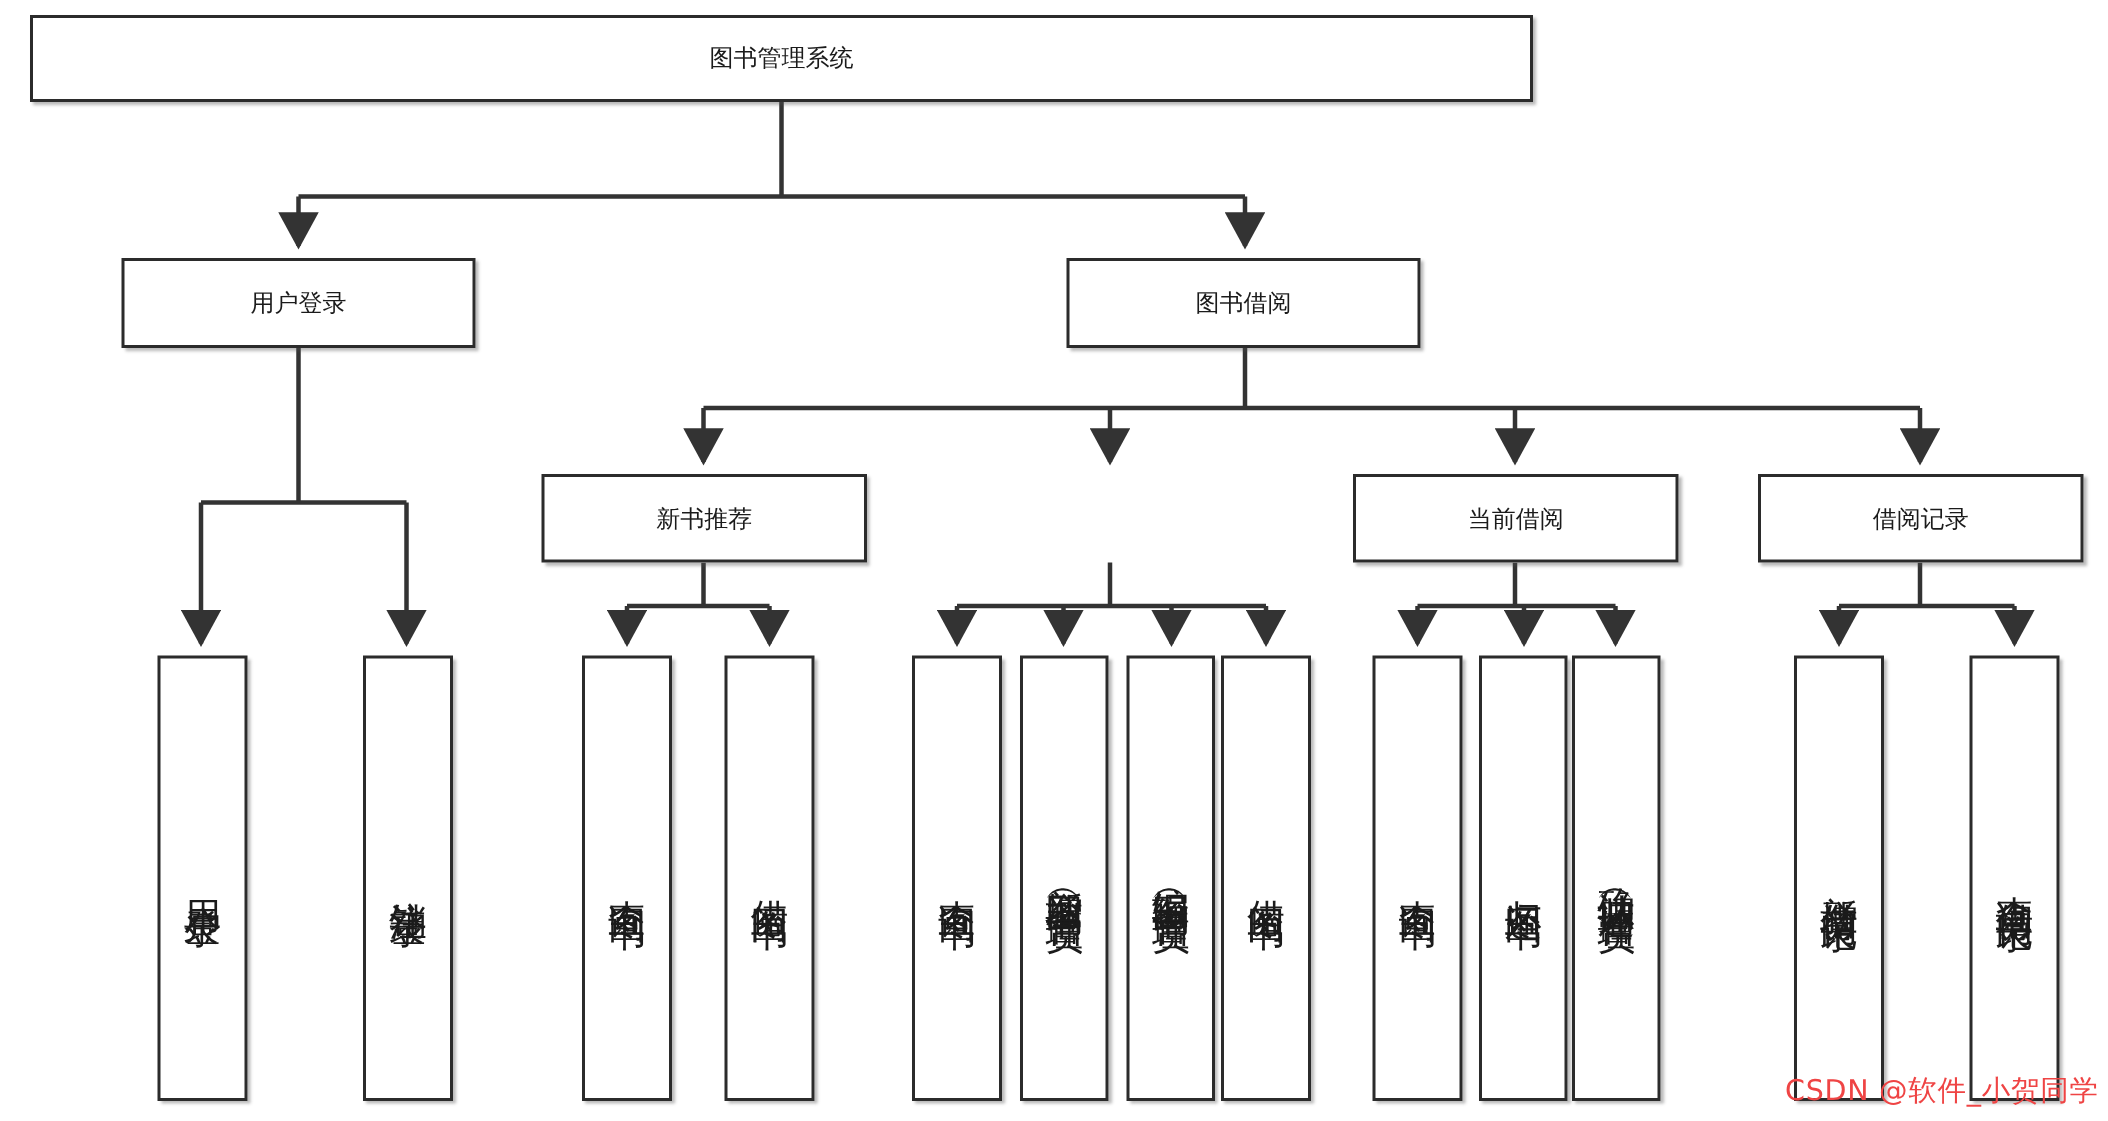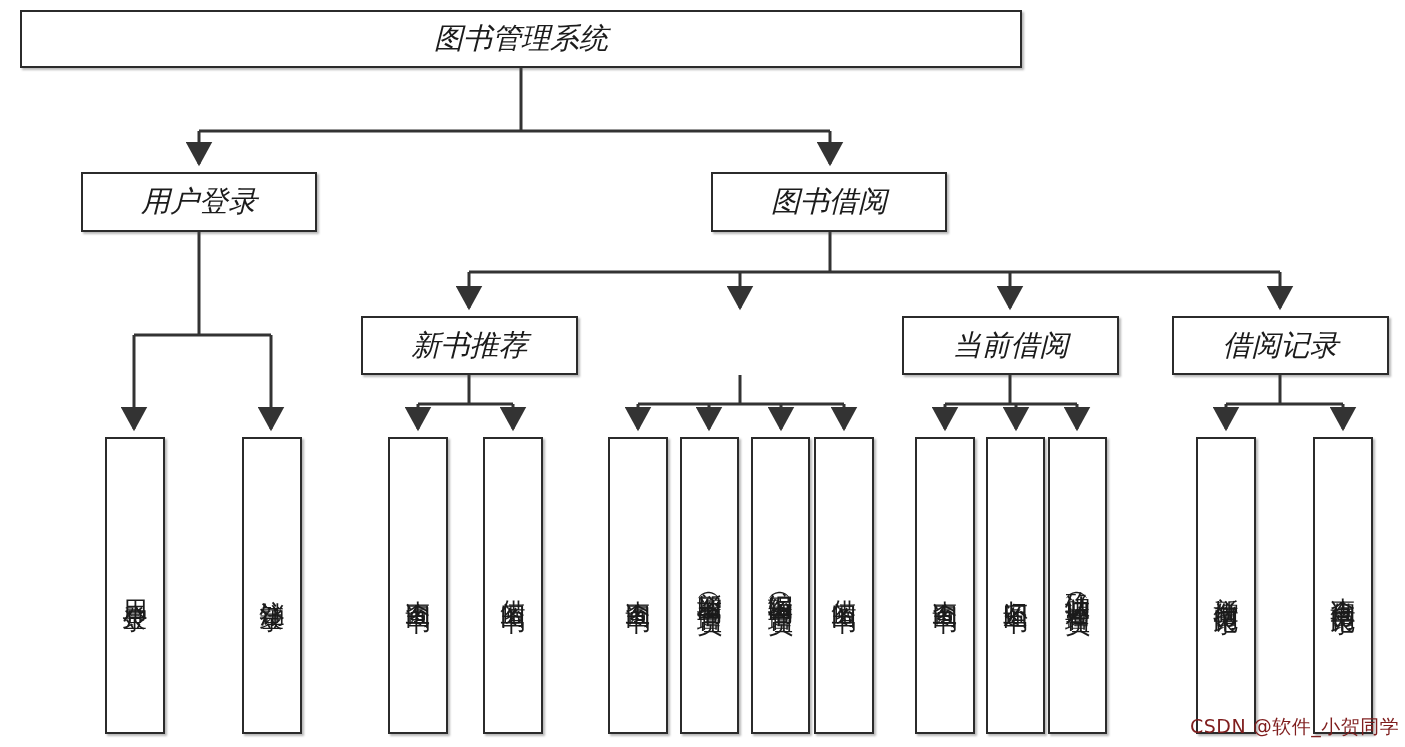--- a/index.html
+++ b/index.html
@@ -35,40 +35,39 @@
     justify-content: center;
     color: #1b1b1b;
   }
   .node-label {
     display: block;
     text-align: center;
     line-height: 1.08;
     white-space: nowrap;
   }
   .node.h .node-label {
-    font-size: 29px;
-    font-style: italic;
+    font-size: 16px;
   }
   .node.v {
     align-items: center;
     justify-content: center;
   }
   .node.v .node-label {
     writing-mode: vertical-rl;
     text-orientation: upright;
     font-size: 25px;
     letter-spacing: 3px;
     line-height: 1;
   }
   #watermark {
     position: absolute;
     left: 1190px;
     top: 714px;
     font-size: 19px;
-    color: #7f1d1d;
+    color: #ef4444;
     white-space: nowrap;
     letter-spacing: 0.5px;
   }
 </style>
 </head>
 <body>
 
 <div id="canvas">
 
   <svg id="wires" viewBox="0 0 1405 747" xmlns="http://www.w3.org/2000/svg">

